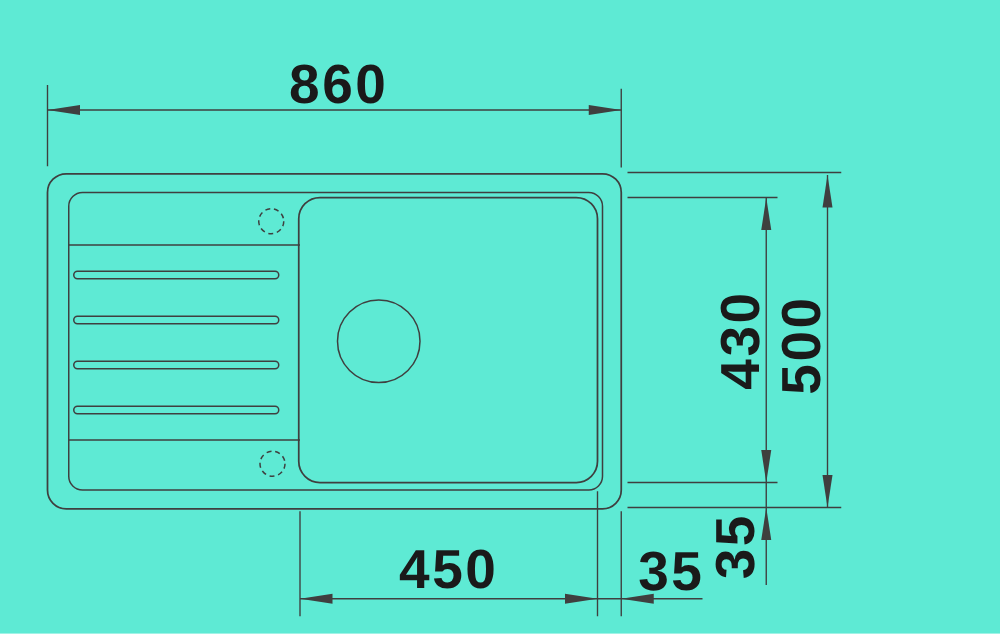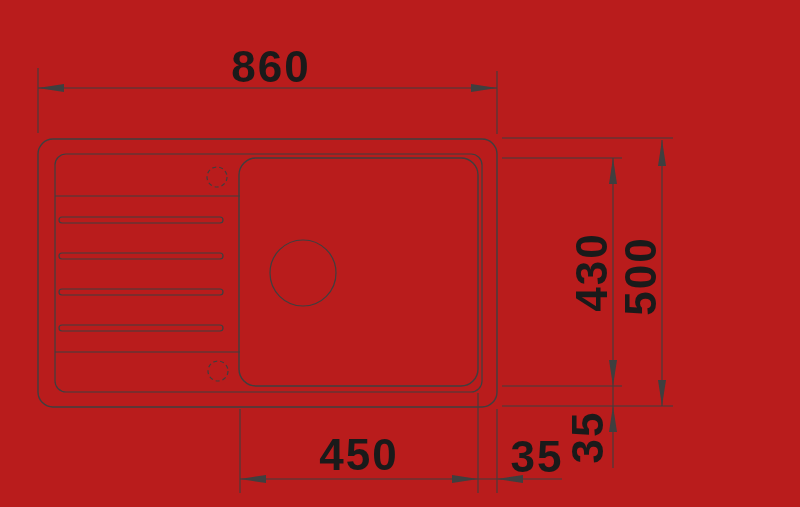--- a/index.html
+++ b/index.html
@@ -7,21 +7,21 @@
     padding: 0;
     width: 800px;
     height: 507px;
     background: #ffffff;
     overflow: hidden;
   }
   .canvas {
     position: relative;
     width: 800px;
     height: 507px;
-    background: #b91c1c;
+    background: #5eead4;
   }
   svg { display: block; }
   .outline {
     fill: none;
     stroke: #3f3f3f;
     stroke-width: 1.4;
   }
   .feature {
     fill: none;
     stroke: #3f3f3f;

